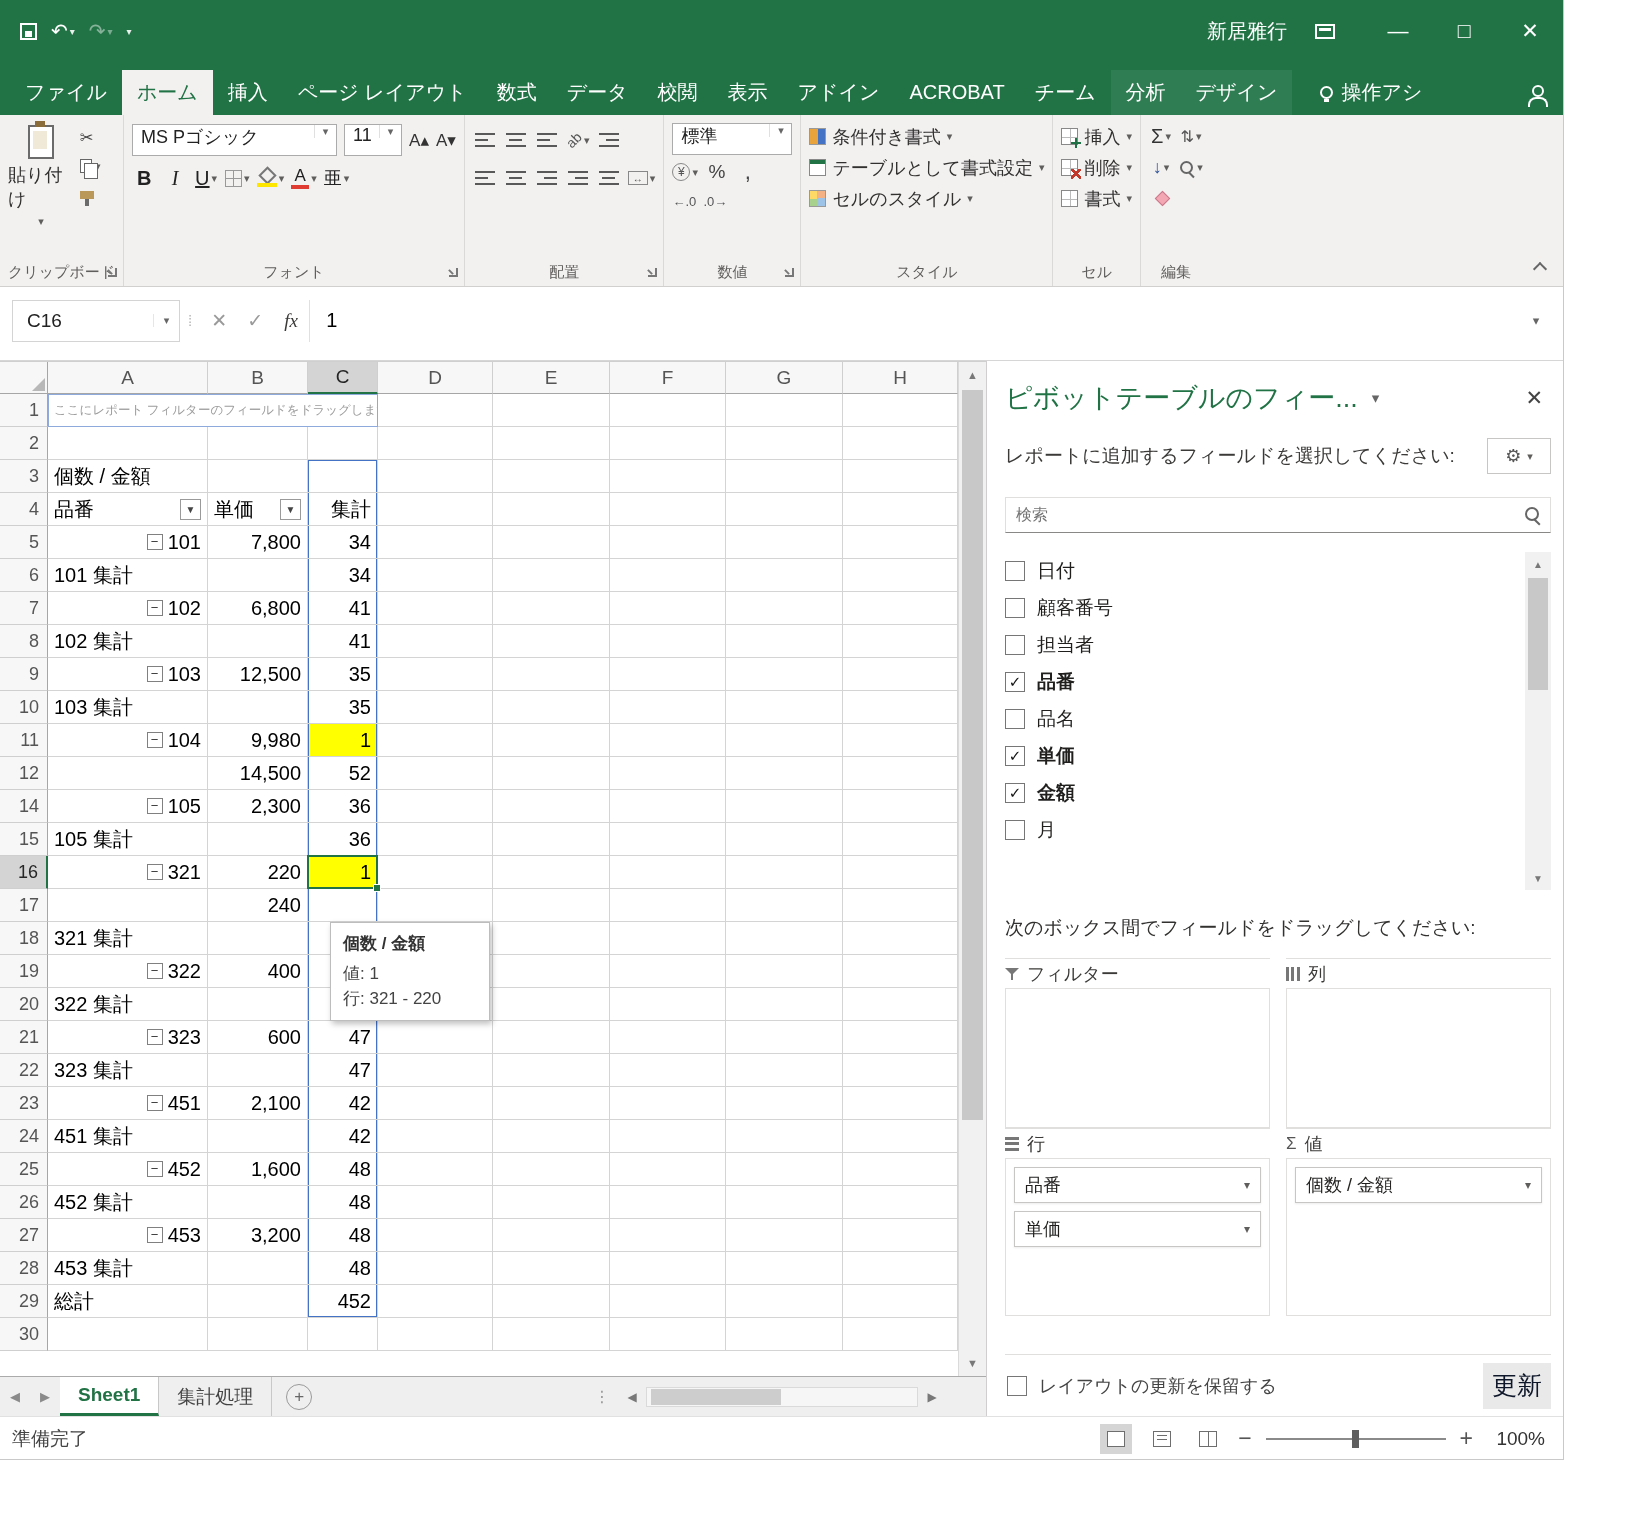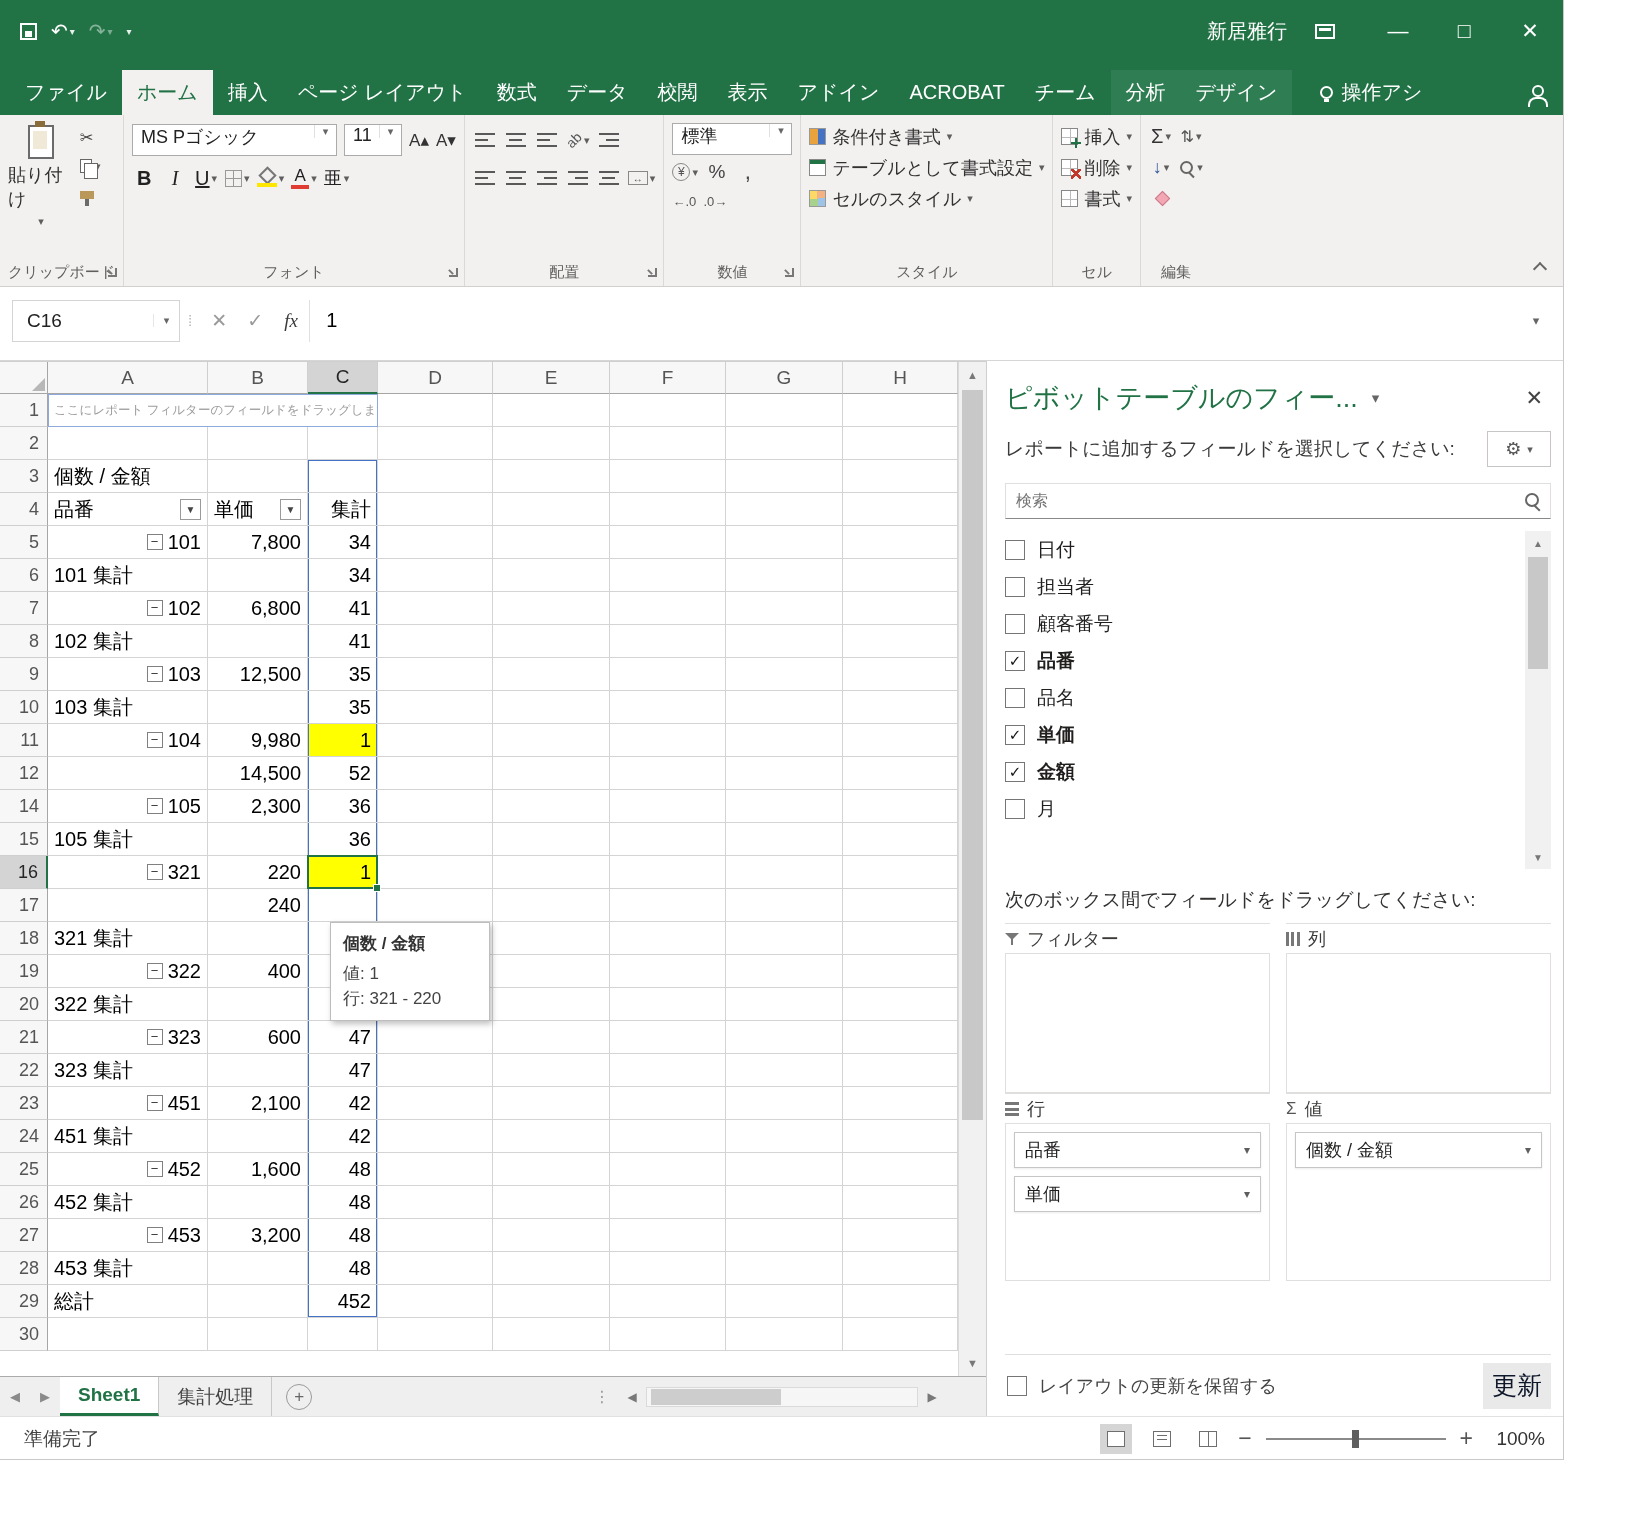--- a/index.html
+++ b/index.html
@@ -156,35 +156,35 @@
 .plus-btn{width:26px;height:26px;border:1px solid #9a9a9a;border-radius:50%;color:#666;font-size:17px;display:flex;align-items:center;justify-content:center;align-self:center;margin-left:14px;}
 .splitter{margin-left:auto;align-self:center;color:#999;font-size:16px;padding:0 10px;}
 .hscroll{width:330px;display:flex;align-items:center;gap:2px;padding-right:6px;}
 .hs-btn{width:24px;text-align:center;font-size:12px;color:#787878;}
 .hs-track{flex:1;height:20px;background:#f6f6f6;border:1px solid #dadada;position:relative;}
 .hs-thumb{position:absolute;left:4px;top:1px;width:130px;height:16px;background:#cdcdcd;}
 .tab-corner{width:36px;}
 
 
 .statusbar{height:44px;background:#fff;border-top:1px solid #e1e1e1;display:flex;align-items:center;}
-.st-left{padding-left:24px;font-size:19px;color:#444;}
+.st-left{padding-left:12px;font-size:19px;color:#444;}
 .st-right{margin-left:auto;display:flex;align-items:center;gap:14px;padding-right:18px;}
 .view-btn{width:32px;height:30px;display:flex;align-items:center;justify-content:center;}
 .view-btn.active{background:#d5d5d5;}
 .vi{width:18px;height:16px;border:1px solid #6e6e6e;background:#fff;}
 .vi.layout{background:linear-gradient(#6e6e6e,#6e6e6e) 50% 3px/10px 1px no-repeat,linear-gradient(#6e6e6e,#6e6e6e) 50% 7px/10px 1px no-repeat,#fff;}
 .vi.break{background:linear-gradient(#6e6e6e,#6e6e6e) 50% 50%/1px 100% no-repeat,#fff;}
 .zoom-sign{font-size:23px;color:#555;}
 .zoom-track{width:180px;height:2px;background:#8a8a8a;position:relative;}
 .zoom-notch{position:absolute;left:50%;top:-4px;width:1px;height:10px;background:#8a8a8a;}
 .zoom-thumb{position:absolute;left:86px;top:-8px;width:7px;height:18px;background:#5f5f5f;}
 .zoom-label{font-size:19px;color:#333;width:58px;text-align:right;}
 
 
-.pane{width:578px;border-left:1px solid #d0cece;background:#fff;display:flex;flex-direction:column;padding:16px 12px 0 18px;}
+.pane{width:578px;border-left:1px solid #d0cece;background:#fff;display:flex;flex-direction:column;padding:16px 12px 0 18px;gap:7px;}
 .pane-title-row{display:flex;align-items:center;height:42px;}
 .pane-title{font-size:27px;color:#217346;white-space:nowrap;}
 .pt-dd{font-size:15px;color:#666;margin-left:14px;}
 .pt-close{margin-left:auto;font-size:21px;color:#444;padding-right:8px;}
 .pane-sub{display:flex;align-items:center;margin-top:12px;}
 .pane-sub-txt{font-size:19px;color:#3b3a39;flex:1;line-height:24px;}
 .gear-btn{width:64px;height:36px;border:1px solid #c8c6c4;background:#fff;display:flex;align-items:center;justify-content:center;gap:6px;font-size:18px;color:#555;}
 .searchbox{margin-top:16px;height:36px;border:1px solid #e1dfdd;border-bottom:1px solid #8a8886;display:flex;align-items:center;padding:0 8px 0 10px;}
 .searchbox input{flex:1;border:none;outline:none;font-size:16px;color:#333;font-family:inherit;background:transparent;}
 .mag{width:18px;height:18px;position:relative;}
@@ -1024,25 +1024,25 @@
         <span class="mag"></span>
       </div>
       <div class="fields-list">
         <div>
             <div class="field-item">
               <span class="fcheck"></span>
               <span class="flabel">日付</span>
             </div>
             <div class="field-item">
               <span class="fcheck"></span>
-              <span class="flabel">担当者</span>
+              <span class="flabel">顧客番号</span>
             </div>
             <div class="field-item">
               <span class="fcheck"></span>
-              <span class="flabel">顧客番号</span>
+              <span class="flabel">担当者</span>
             </div>
             <div class="field-item">
               <span class="fcheck on">✓</span>
               <span class="flabel on">品番</span>
             </div>
             <div class="field-item">
               <span class="fcheck"></span>
               <span class="flabel">品名</span>
             </div>
             <div class="field-item">

